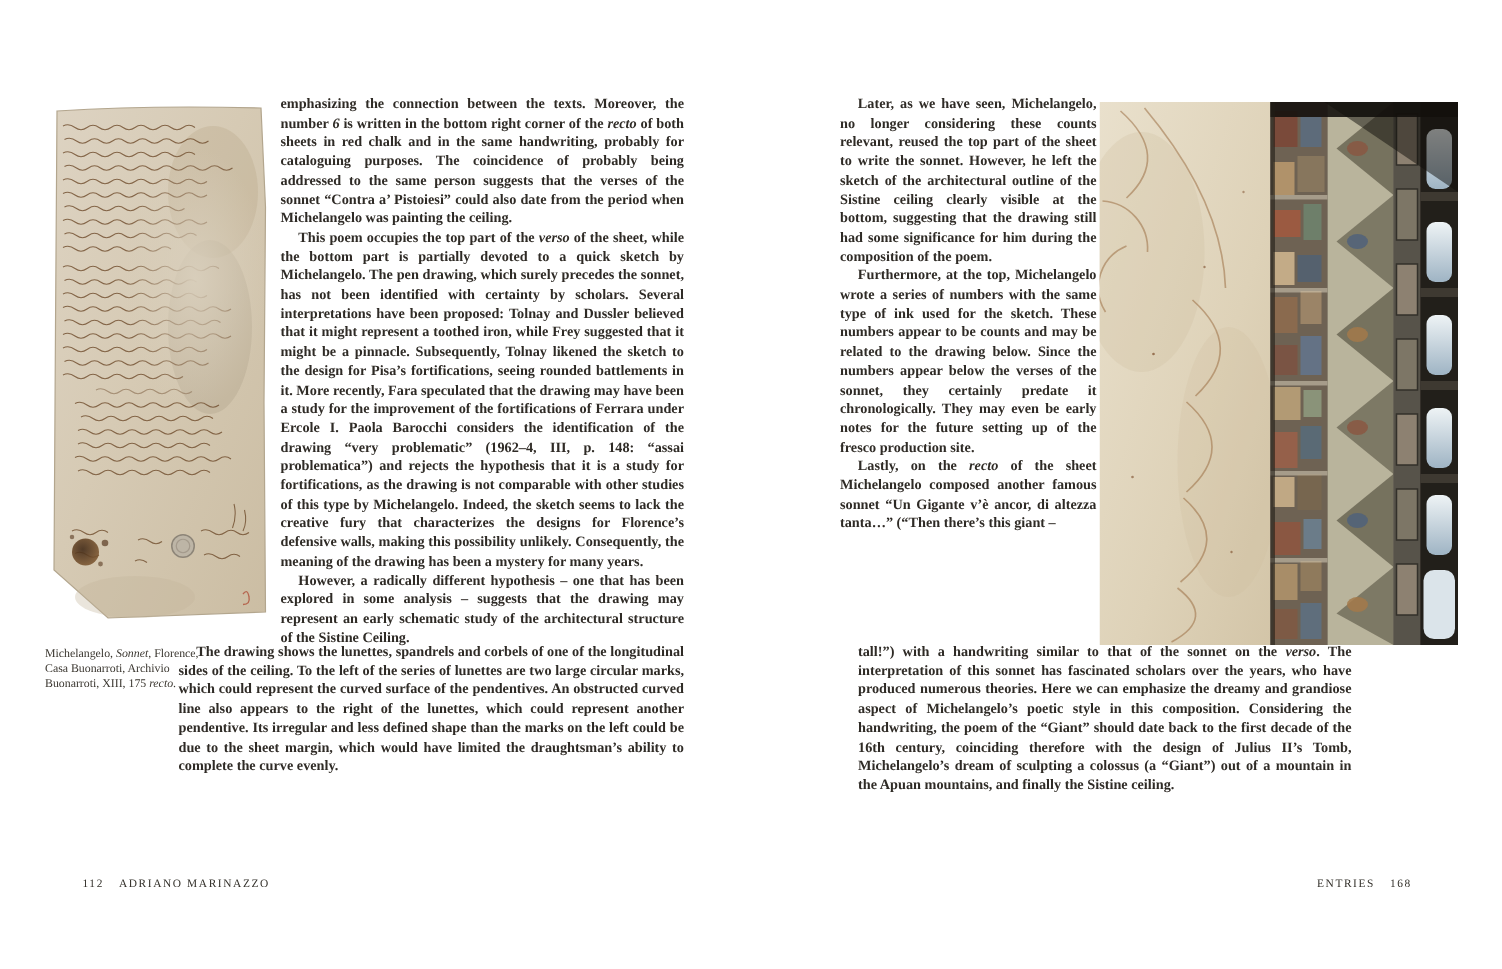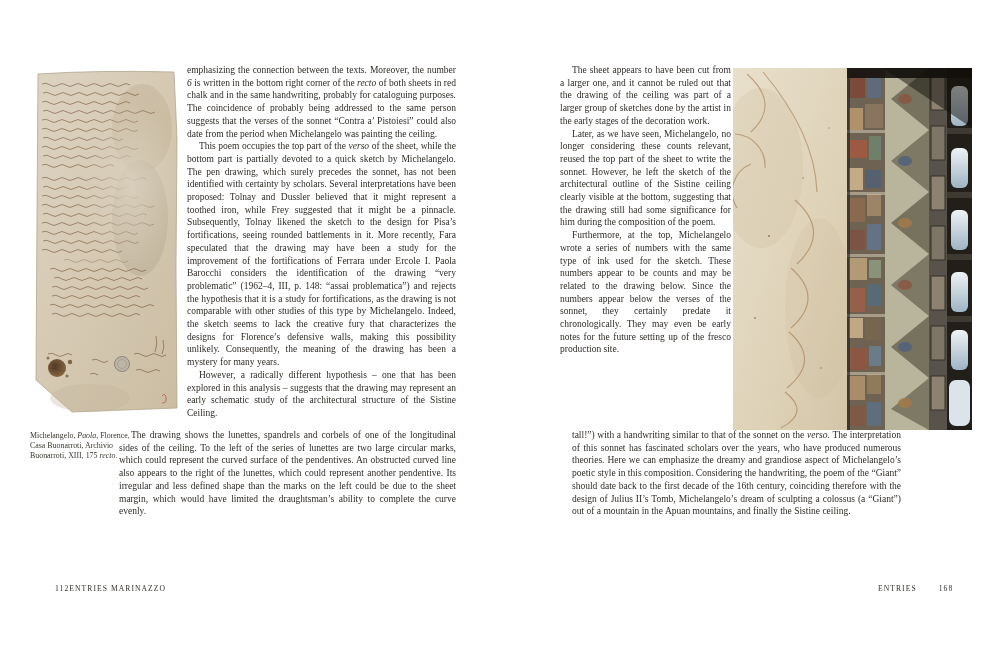--- a/index.html
+++ b/index.html
@@ -11,39 +11,40 @@
     color:#2f2b26;
     overflow:hidden;
   }
   .abs{position:absolute;}
   
   .bodycol{
     font-size:9.5px;
     line-height:12.7px;
     text-align:justify;
     color:#2f2b26;
+    font-weight:bold;
   }
   .bodycol p{margin:0;}
   .bodycol p.indent{text-indent:1.25em;}
   
   .caption{
     font-size:7.9px;
     line-height:10.2px;
     color:#3a362f;
     text-align:left;
   }
   
   .footer{
     font-size:7.6px;
     letter-spacing:.14em;
     color:#33302a;
     white-space:nowrap;
   }
-  .footer .num{}
-  .footer .lbl{margin-right:22px;}
+  .footer .num{margin-right:10px;}
+  .footer .lbl{margin-right:10px;}
   svg{display:block;}
   .ink{stroke:#6b4828;fill:none;stroke-width:.7;opacity:.78;}
   .ink.light{opacity:.45;}
   .arc{stroke:#96653a;fill:none;stroke-width:1.1;opacity:.5;}
 </style>
 </head>
 <body>
 
 <div id="spread">
 
@@ -121,40 +122,40 @@
         <circle cx="37" cy="308" r="1.6" fill="#5a3a22" opacity="0.6"></circle>
       </g>
 
       <g>
         <circle cx="92" cy="296" r="7.5" fill="#bdb5a6" stroke="#8d8578" stroke-width="1"></circle>
         <circle cx="92" cy="296" r="4.5" fill="none" stroke="#9d9486" stroke-width="0.8" opacity="0.8"></circle>
       </g>
     </svg>
   </div>
 
-  <div class="abs caption" style="left:30px;top:431px;width:112px;">Michelangelo, <i>Paola</i>, Florence, Casa Buonarroti, Archivio Buonarroti, XIII, 175 <i>recto</i>.</div>
+  <div class="abs caption" style="left:30px;top:431px;width:112px;">Michelangelo, <i>Sonnet</i>, Florence, Casa Buonarroti, Archivio Buonarroti, XIII, 175 <i>recto</i>.</div>
 
   <div class="abs bodycol" style="left:187px;top:64px;width:269px;">
     <p>emphasizing the connection between the texts. Moreover, the number <i>6</i> is written in the bottom right corner of the <i>recto</i> of both sheets in red chalk and in the same handwriting, probably for cataloguing purposes. The coincidence of probably being addressed to the same person suggests that the verses of the sonnet “Contra a’ Pistoiesi” could also date from the period when Michelangelo was painting the ceiling.</p>
     <p class="indent">This poem occupies the top part of the <i>verso</i> of the sheet, while the bottom part is partially devoted to a quick sketch by Michelangelo. The pen drawing, which surely precedes the sonnet, has not been identified with certainty by scholars. Several interpretations have been proposed: Tolnay and Dussler believed that it might represent a toothed iron, while Frey suggested that it might be a pinnacle. Subsequently, Tolnay likened the sketch to the design for Pisa’s fortifications, seeing rounded battlements in it. More recently, Fara speculated that the drawing may have been a study for the improvement of the fortifications of Ferrara under Ercole I. Paola Barocchi considers the identification of the drawing “very problematic” (1962–4, III, p. 148: “assai problematica”) and rejects the hypothesis that it is a study for fortifications, as the drawing is not comparable with other studies of this type by Michelangelo. Indeed, the sketch seems to lack the creative fury that characterizes the designs for Florence’s defensive walls, making this possibility unlikely. Consequently, the meaning of the drawing has been a mystery for many years.</p>
-    <p class="indent">However, a radically different hypothesis – one that has been explored in this analysis – suggests that the drawing may represent an early schematic study of the architectural structure of the Sistine Ceiling.</p>
+    <p class="indent">However, a radically different hypothesis – one that has been explored in some analysis – suggests that the drawing may represent an early schematic study of the architectural structure of the Sistine Ceiling.</p>
   </div>
 
   <div class="abs bodycol" style="left:119px;top:429px;width:337px;">
     <p class="indent">The drawing shows the lunettes, spandrels and corbels of one of the longitudinal sides of the ceiling. To the left of the series of lunettes are two large circular marks, which could represent the curved surface of the pendentives. An obstructed curved line also appears to the right of the lunettes, which could represent another pendentive. Its irregular and less defined shape than the marks on the left could be due to the sheet margin, which would have limited the draughtsman’s ability to complete the curve evenly.</p>
   </div>
 
   <div class="abs footer" style="left:55px;top:584px;">
-    <span class="num">112</span><span>ENTRIES MARINAZZO</span>
+    <span class="num">112</span><span>ADRIANO MARINAZZO</span>
   </div>
 
   <div class="abs bodycol" style="left:560px;top:64px;width:171px;">
-    <p class="indent">The sheet appears to have been cut from a larger one, and it cannot be ruled out that the drawing of the ceiling was part of a larger group of sketches done by the artist in the early stages of the decoration work.</p>
     <p class="indent">Later, as we have seen, Michelangelo, no longer considering these counts relevant, reused the top part of the sheet to write the sonnet. However, he left the sketch of the architectural outline of the Sistine ceiling clearly visible at the bottom, suggesting that the drawing still had some significance for him during the composition of the poem.</p>
     <p class="indent">Furthermore, at the top, Michelangelo wrote a series of numbers with the same type of ink used for the sketch. These numbers appear to be counts and may be related to the drawing below. Since the numbers appear below the verses of the sonnet, they certainly predate it chronologically. They may even be early notes for the future setting up of the fresco production site.</p>
+    <p class="indent">Lastly, on the <i>recto</i> of the sheet Michelangelo composed another famous sonnet “Un Gigante v’è ancor, di altezza tanta…” (“Then there’s this giant –</p>
   </div>
 
   <div class="abs bodycol" style="left:572px;top:429px;width:329px;">
     <p>tall!”) with a handwriting similar to that of the sonnet on the <i>verso</i>. The interpretation of this sonnet has fascinated scholars over the years, who have produced numerous theories. Here we can emphasize the dreamy and grandiose aspect of Michelangelo’s poetic style in this composition. Considering the handwriting, the poem of the “Giant” should date back to the first decade of the 16th century, coinciding therefore with the design of Julius II’s Tomb, Michelangelo’s dream of sculpting a colossus (a “Giant”) out of a mountain in the Apuan mountains, and finally the Sistine ceiling.</p>
   </div>
 
   <div class="abs" style="left:733px;top:68px;width:239px;height:362px;">
     <svg width="239" height="362" viewBox="0 0 239 362">
       <defs>
         <linearGradient id="parchL" x1="0" y1="0" x2="1" y2="1">

